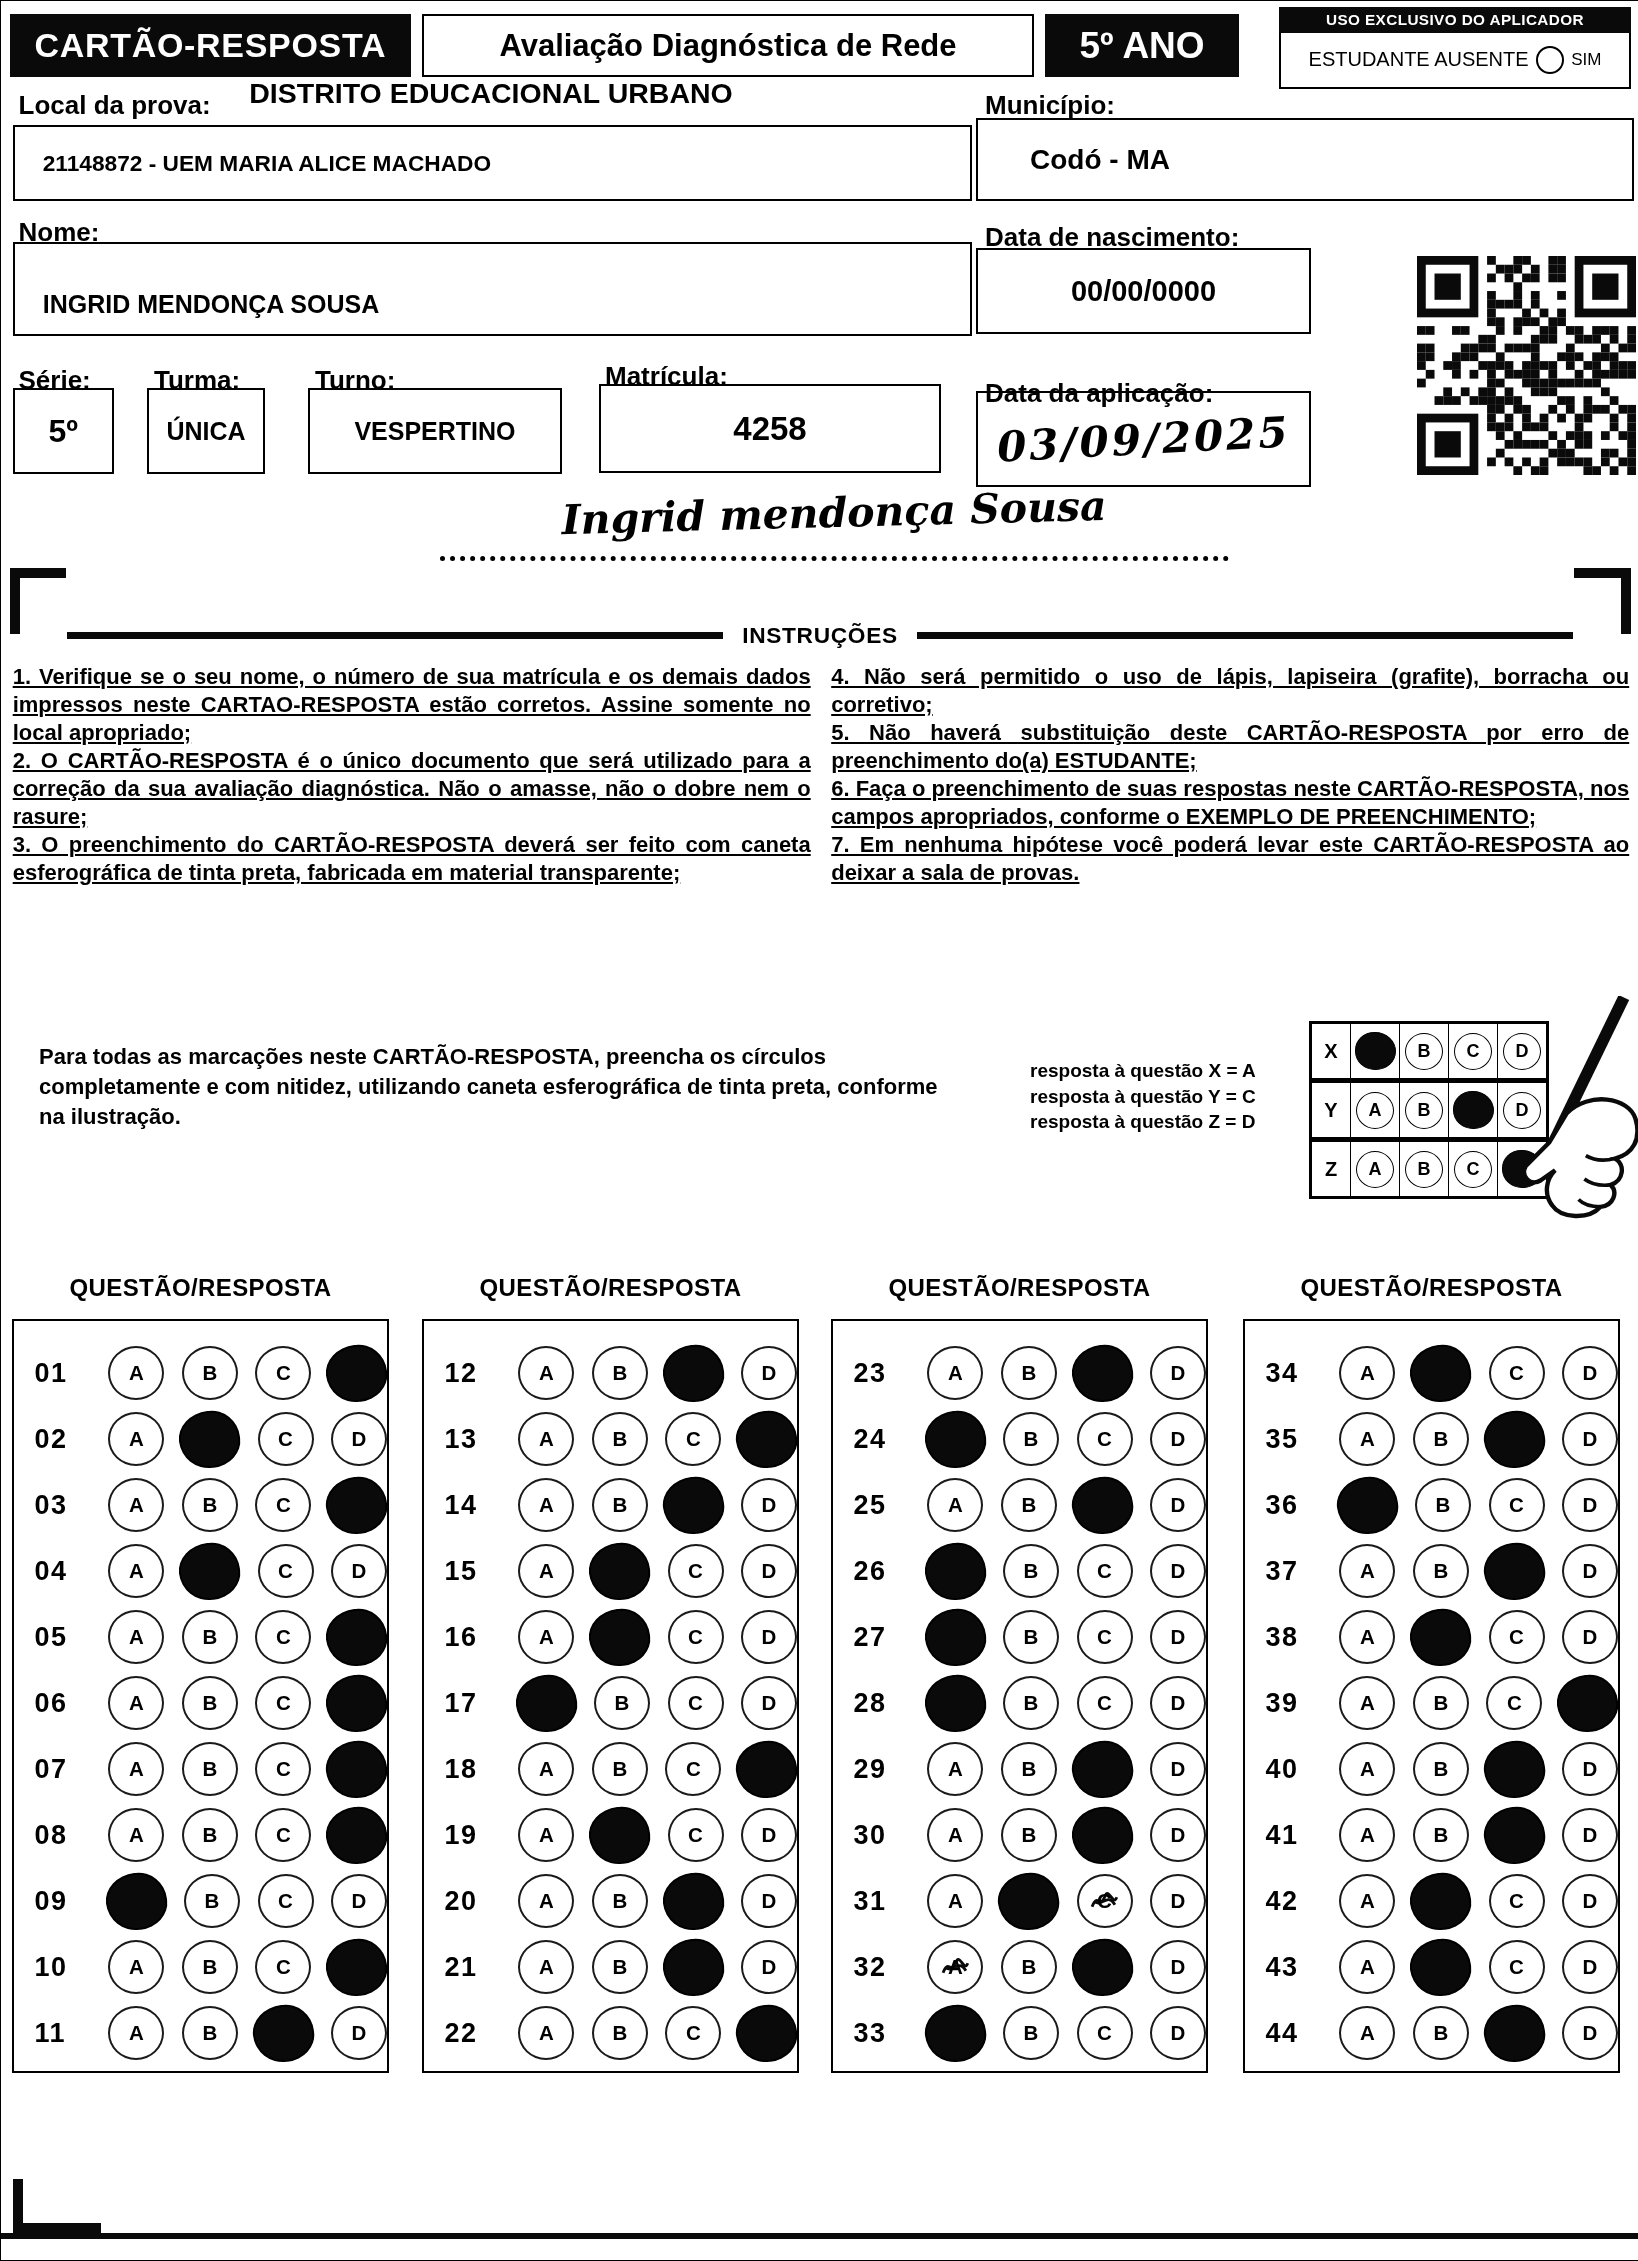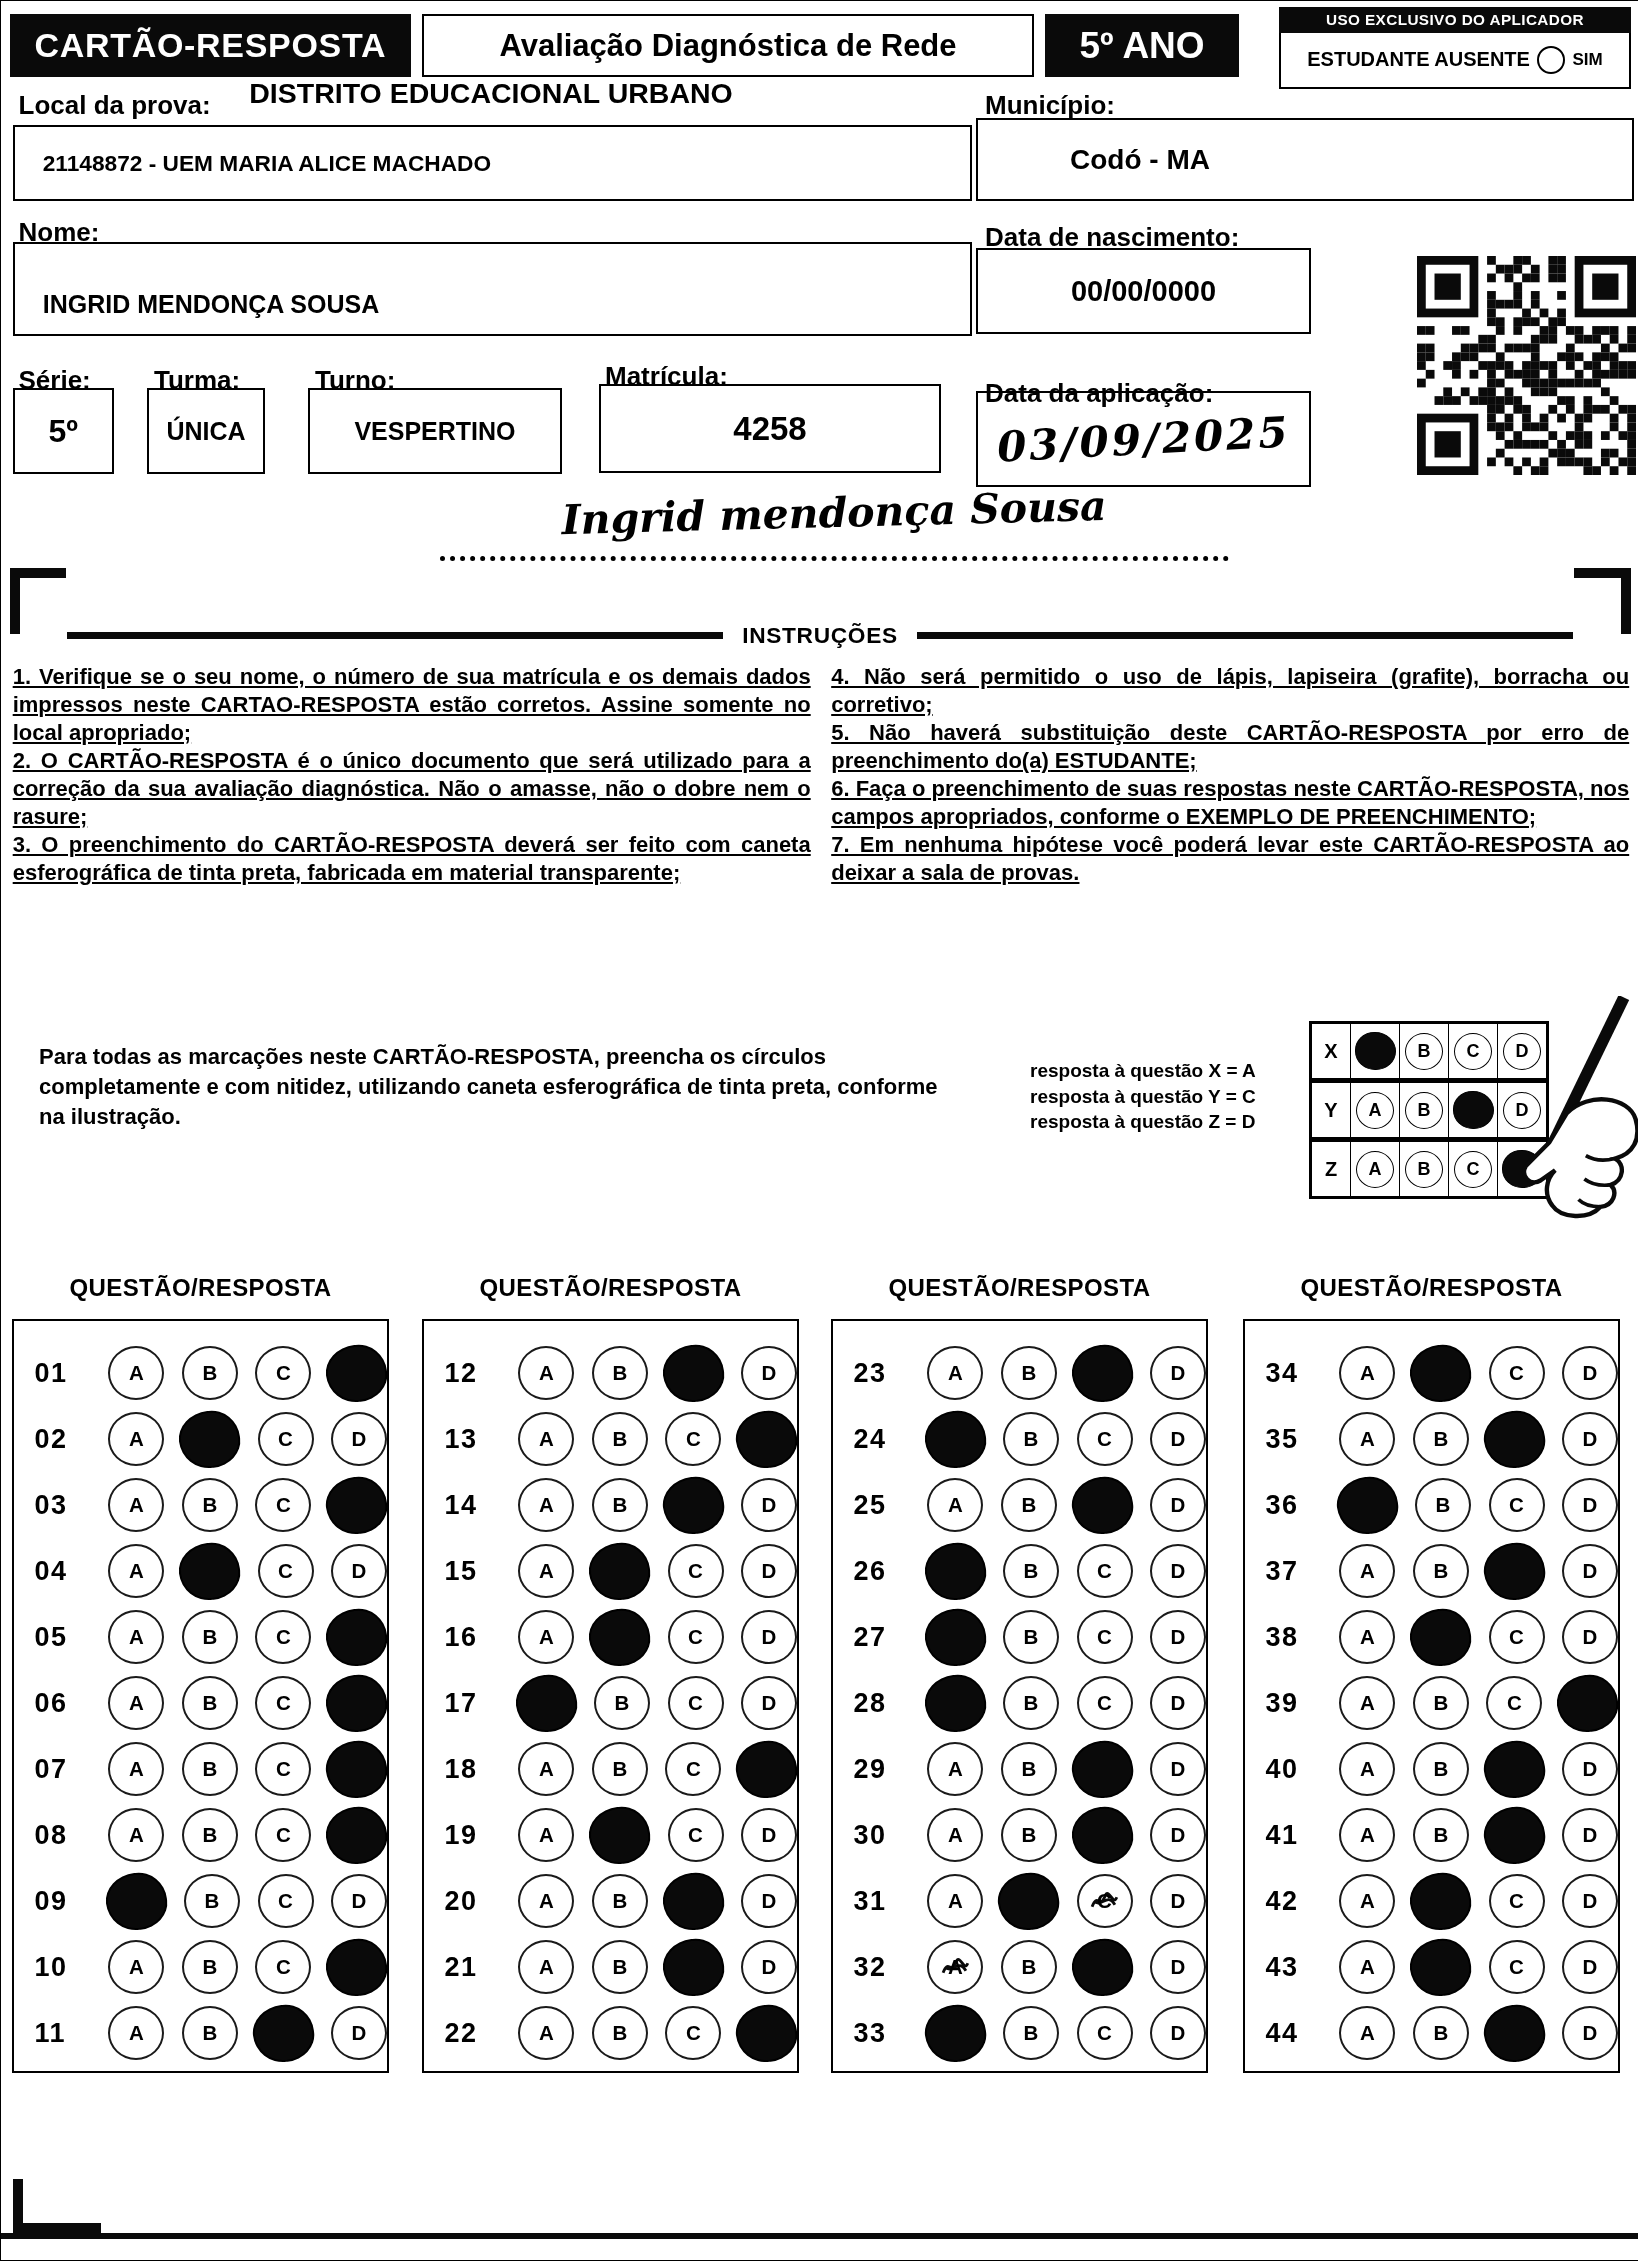--- a/index.html
+++ b/index.html
@@ -16,30 +16,30 @@
   }
   .abs { position: absolute; }
 
   
   .hdr-black { background:#0a0a0a; color:#fff; display:flex; align-items:center; justify-content:center; font-weight:bold; }
   .hdr-title { left:8.8px; top:13px; width:401px; height:63px; font-size:34px; letter-spacing:0.7px; }
   .hdr-sub   { left:421px; top:13px; width:612px; height:63px; border:2.9px solid #000; display:flex; align-items:center; justify-content:center; font-weight:bold; font-size:31px; }
   .hdr-grade { left:1044px; top:13px; width:194px; height:63px; font-size:37px; }
   .hdr-right { left:1278px; top:5.8px; width:352px; height:82px; }
   .hdr-right .strip { background:#0a0a0a; color:#fff; height:26px; display:flex; align-items:center; justify-content:center; font-weight:bold; font-size:15.3px; letter-spacing:0.4px; }
-  .hdr-right .bodyb { border:2.2px solid #000; border-top:none; height:56px; display:flex; align-items:center; justify-content:center; gap:7.3px; font-weight:bold; font-size:20px; }
+  .hdr-right .bodyb { border:2.2px solid #000; border-top:none; height:56px; display:flex; align-items:center; justify-content:center; gap:7.3px; font-weight:normal; font-size:20px; }
   .absent-circle { width:28px; height:28px; border:2.2px solid #000; border-radius:50%; display:inline-block; }
   .hdr-right .sim { font-size:17px; }
 
   
   .lbl { font-weight:bold; font-size:26px; }
   .fbox { border:2.9px solid #000; display:flex; align-items:center; font-weight:bold; }
   .district { left:110px; top:76px; width:760px; text-align:center; font-weight:bold; font-size:28.5px; }
   .school-box { left:11.7px; top:124px; width:959px; height:76px; font-size:22.7px; padding-left:28px; }
-  .municipio-box { left:975px; top:117px; width:658px; height:83px; font-size:28px; padding-left:92px; }
+  .municipio-box { left:975px; top:117px; width:658px; height:83px; font-size:28px; padding-left:52px; }
   .nome-box { left:11.7px; top:241px; width:959px; height:94px; font-size:25px; padding-left:28px; align-items:flex-end; padding-bottom:14.6px; }
   .nasc-box { left:975px; top:247px; width:335px; height:86px; font-size:29px; justify-content:center; }
   .qr { left:1416px; top:251px; width:219px; height:227px; }
   .serie-box { left:11.7px; top:387px; width:101px; height:86px; font-size:32px; justify-content:center; }
   .turma-box { left:146px; top:387px; width:118px; height:86px; font-size:25px; justify-content:center; }
   .turno-box { left:307px; top:387px; width:254px; height:86px; font-size:25px; justify-content:center; }
   .matr-box { left:598px; top:383px; width:342px; height:89px; font-size:33px; justify-content:center; }
   .aplic-box { left:975px; top:390px; width:335px; height:96px; justify-content:center; overflow:visible; }
 
   .handwriting {

